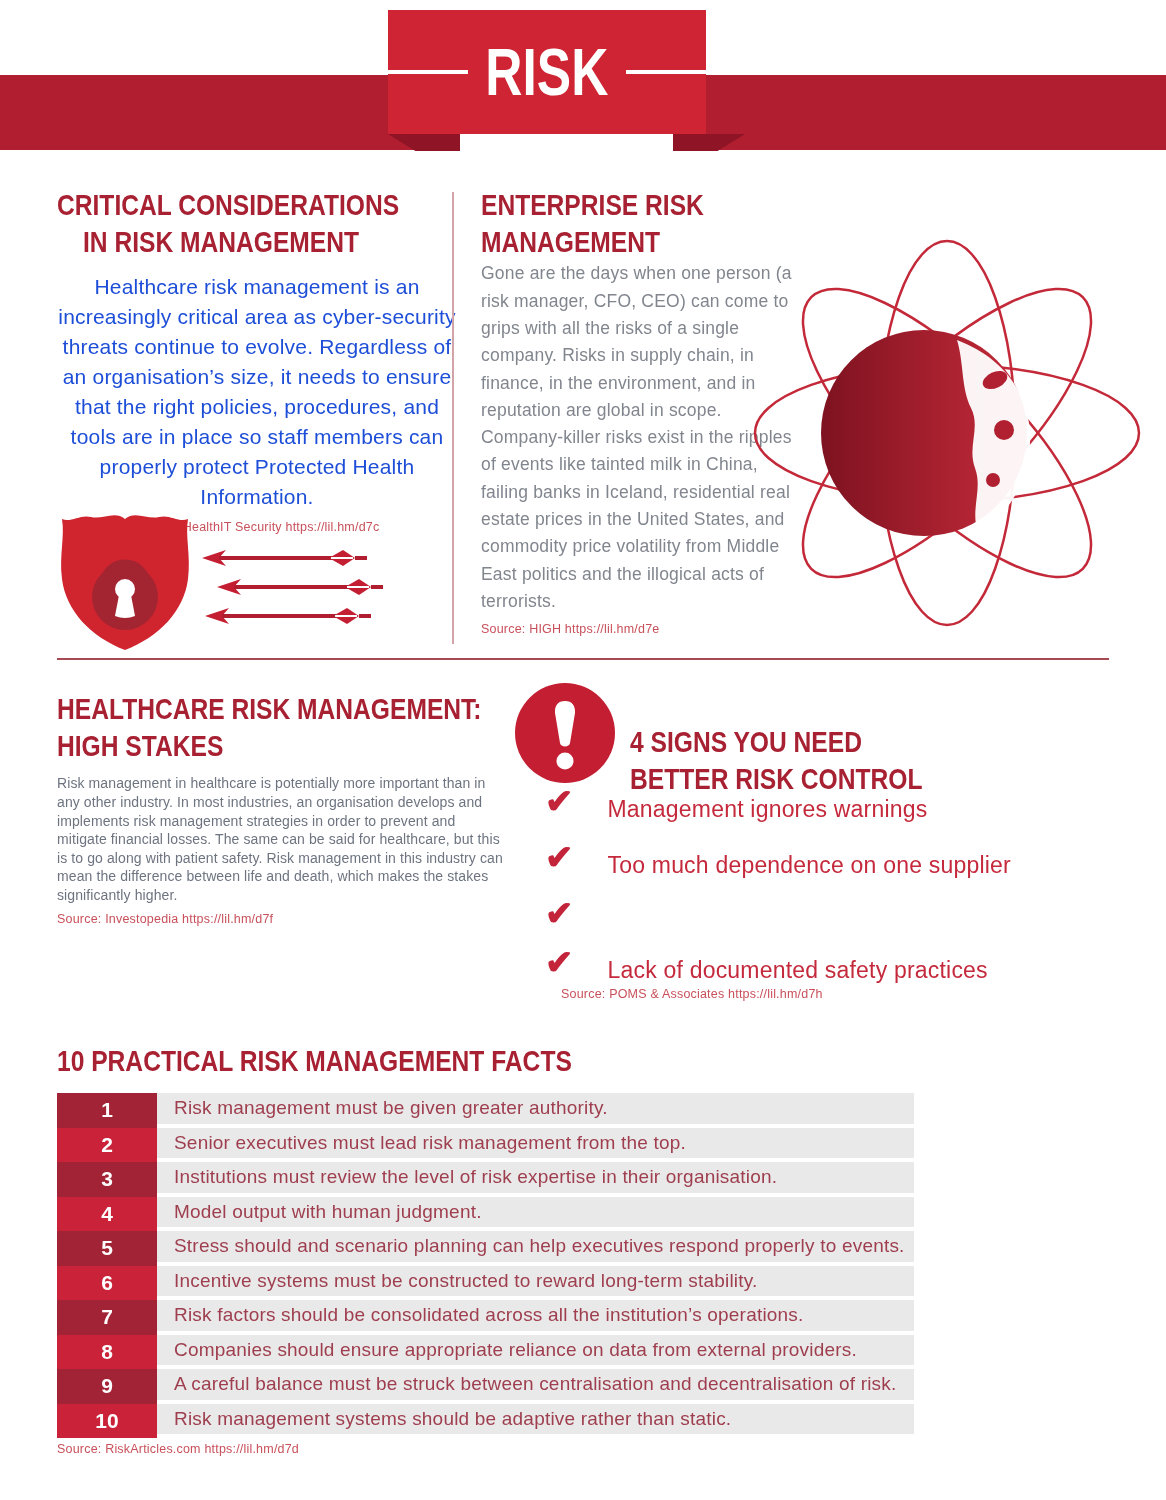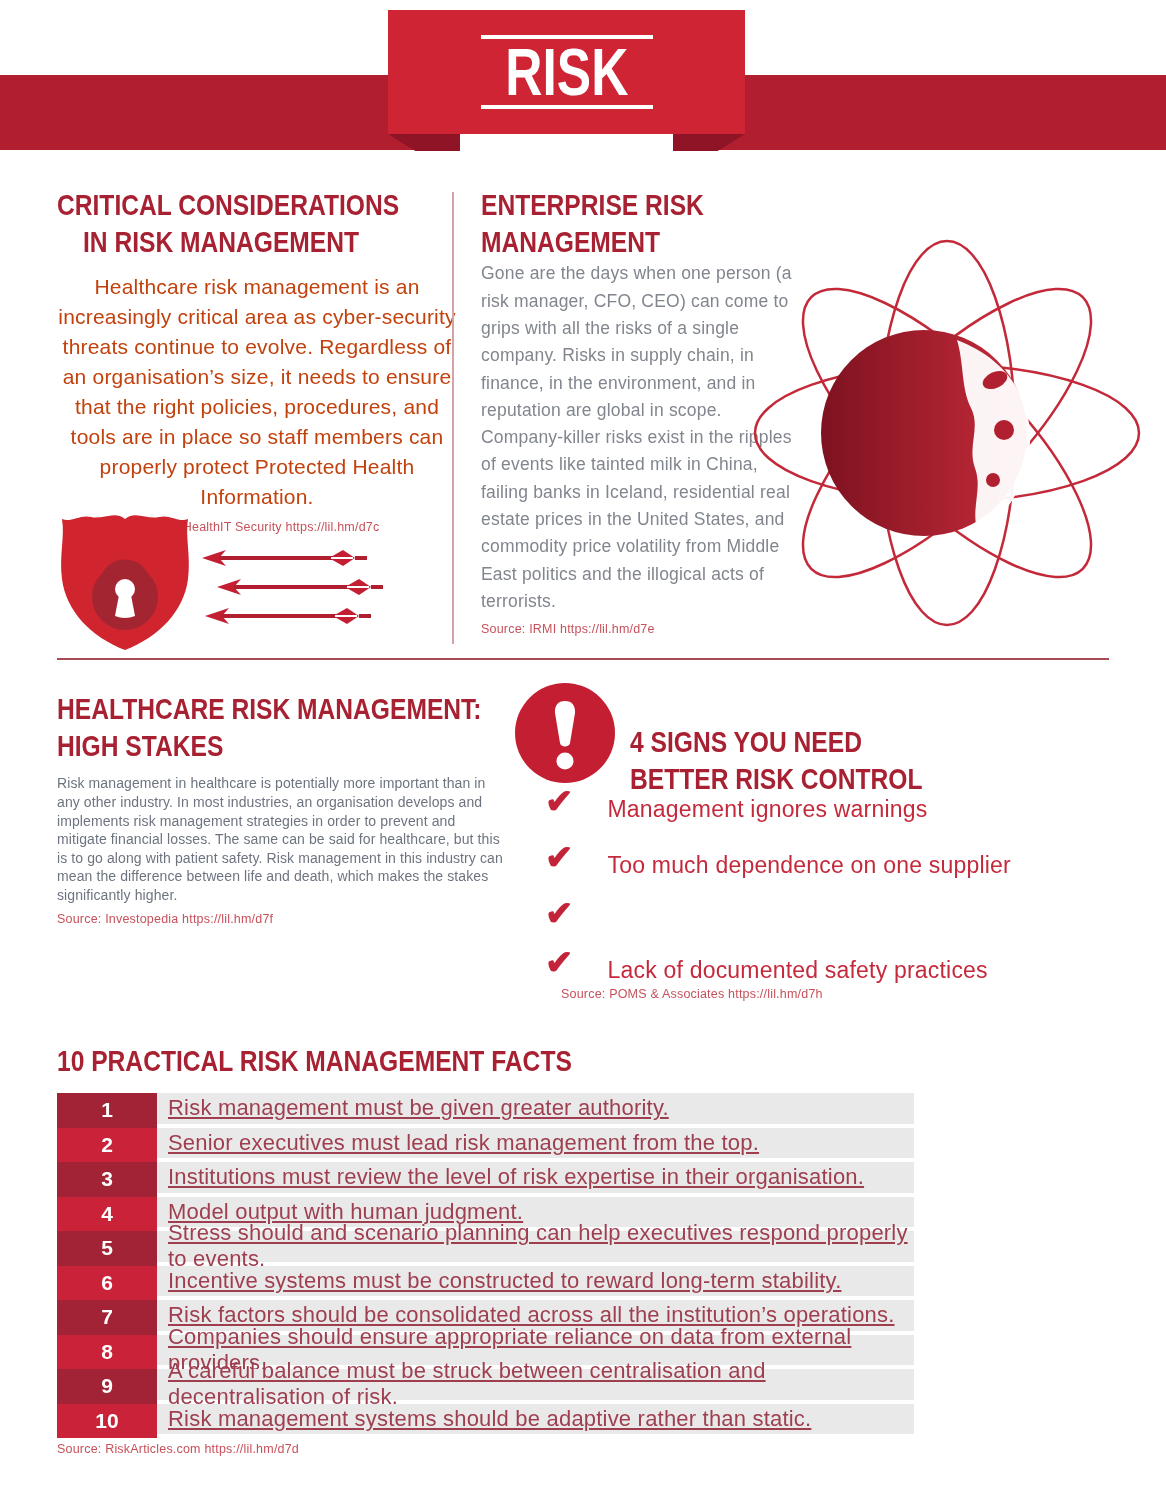--- a/index.html
+++ b/index.html
@@ -2,37 +2,37 @@
 <html><head>
 <meta charset="utf-8">
 <style>
   * { margin:0; padding:0; box-sizing:border-box; }
   html,body { background:#ffffff; }
   body { font-family:"Liberation Sans", sans-serif; }
   .page { position:relative; width:1166px; height:1500px; background:#fff; overflow:hidden; }
 
   
   .band { position:absolute; left:0; top:75px; width:1166px; height:75px; background:#b01e2f; }
-  .ribbon-box { position:absolute; left:388px; top:10px; width:357px; height:124px; background:#ce2433;
-                display:flex; flex-direction:column; align-items:center; justify-content:center; }
+  .ribbon-box { position:absolute; left:388px; top:10px; width:318px; height:124px; background:#ce2433;
+                display:flex; flex-direction:row; align-items:center; justify-content:center; }
   .ribbon-line { width:172px; height:4px; background:#ffffff; }
   .risk-title { color:#ffffff; font-size:66px; font-weight:800; line-height:1;
                 display:inline-block; transform:scaleX(.78); letter-spacing:0px; }
   .ribbon-notch { position:absolute; left:458px; top:134px; width:217px; height:16px; background:#ffffff; }
   .fold { position:absolute; top:134px; width:72px; height:17px; background:#8e1426; }
   .fold.left  { left:388px; clip-path:polygon(0 0,100% 0,100% 100%,38% 100%); }
   .fold.right { left:673px; clip-path:polygon(0 0,100% 0,62% 100%,0 100%); }
 
   
   .h2 { color:#a82132; font-size:30px; font-weight:800; line-height:1.24;
         transform:scaleX(.82); transform-origin:0 0; white-space:nowrap; }
 
   
   .sec-critical { position:absolute; left:57px; top:186px; width:400px;text-align:center; }
-  .body-lg { margin-top:12px; font-size:21px; line-height:1.43; color:#c2410c; letter-spacing:.2px; }
+  .body-lg { margin-top:12px; font-size:21px; line-height:1.43; color:#1d4ed8; letter-spacing:.2px; }
   .source { font-size:12.5px; color:#c8505a; margin-top:7px; letter-spacing:.2px; }
 
   .shield-graphic { position:absolute; left:57px; top:503px; width:355px; height:152px; }
 
   .vdivider { position:absolute; left:452px; top:192px; width:2px; height:452px; background:#d2a3a8; }
   .hdivider { position:absolute; left:57px; top:658px; width:1052px; height:2px; background:#a84a53; }
 
   .sec-enterprise { position:absolute; left:481px; top:186px; width:322px; }
   .body-md { margin-top:0; font-size:17.5px; line-height:1.56; color:#81868e; letter-spacing:.2px; }
 
@@ -52,22 +52,22 @@
 
   
   .sec-facts { position:absolute; left:57px; top:1042px; width:857px; }
   .facts-table { margin-top:14px; width:100%; }
   .fact-row { display:flex; height:34.5px; }
   .fact-num { width:100px; flex:0 0 100px; display:flex; align-items:center; justify-content:center;
               color:#ffffff; font-weight:700; font-size:21px; }
   .fact-row:nth-child(odd)  .fact-num { background:#a22336; }
   .fact-row:nth-child(even) .fact-num { background:#ca2339; }
   .fact-text { flex:1; background:#e9e9e9; border-bottom:4px solid #ffffff;
-               display:flex; align-items:center; padding-left:11px;
-               color:#9e3e4e; font-size:22px; letter-spacing:.2px;text-decoration:underline; }
+               display:flex; align-items:center; padding-left:17px;
+               color:#9e3e4e; font-size:19px; letter-spacing:.2px; }
   .facts-source { margin-top:4px; }
 </style>
 </head>
 <body>
 
 <div class="page">
 
   <div class="band"></div>
   <div class="ribbon-notch"></div>
   <div class="fold left"></div>
@@ -113,21 +113,21 @@
         <line x1="278" y1="0" x2="300" y2="0" stroke="#ffffff" stroke-width="2"></line>
       </g>
     </g>
   </svg>
 
   <div class="vdivider"></div>
 
   <div class="sec-enterprise">
     <div class="h2"><span>ENTERPRISE RISK</span><br><span>MANAGEMENT</span></div>
     <div class="body-md">Gone are the days when one person (a risk manager, CFO, CEO) can come to grips with all the risks of a single company. Risks in supply chain, in finance, in the environment, and in reputation are global in scope. Company-killer risks exist in the ripples of events like tainted milk in China, failing banks in Iceland, residential real estate prices in the United States, and commodity price volatility from Middle East politics and the illogical acts of terrorists.</div>
-    <div class="source">Source: IRMI https://lil.hm/d7e</div>
+    <div class="source">Source: HIGH https://lil.hm/d7e</div>
   </div>
 
   <svg class="atom-graphic" viewBox="0 0 408 408">
     <defs>
       <linearGradient id="globeGrad" x1="0" y1="0" x2="1" y2="0">
         <stop offset="0" stop-color="#7e1220"></stop>
         <stop offset="1" stop-color="#c62b3a"></stop>
       </linearGradient>
     </defs>
     <g fill="none" stroke="#c32939" stroke-width="2.5">

